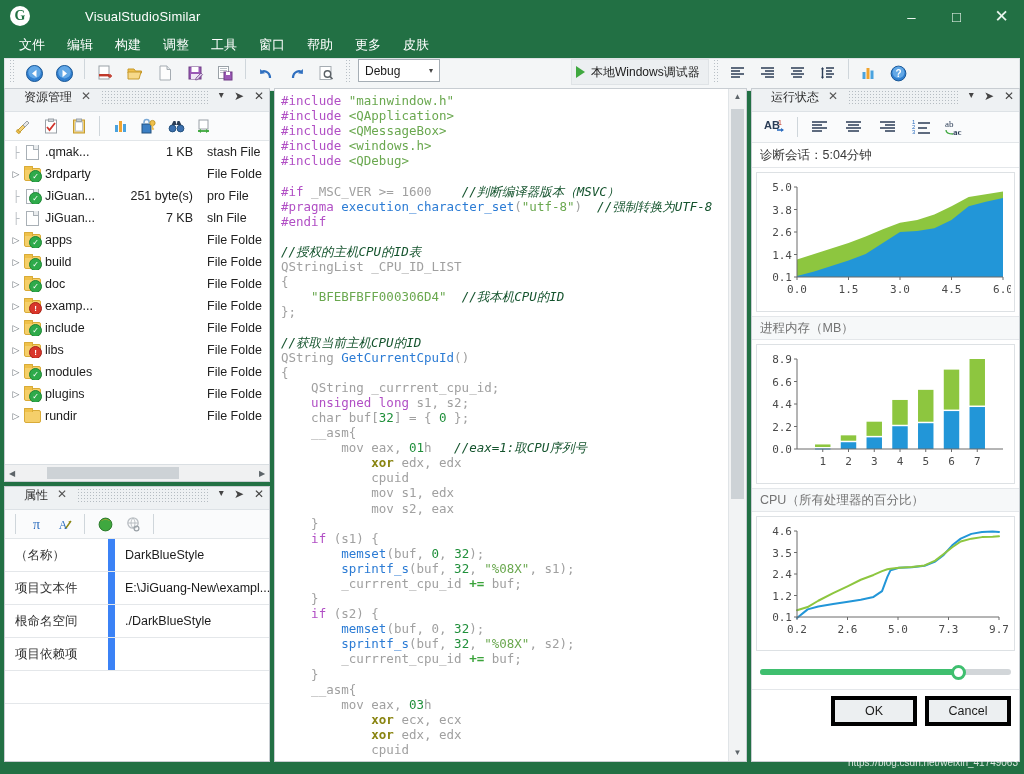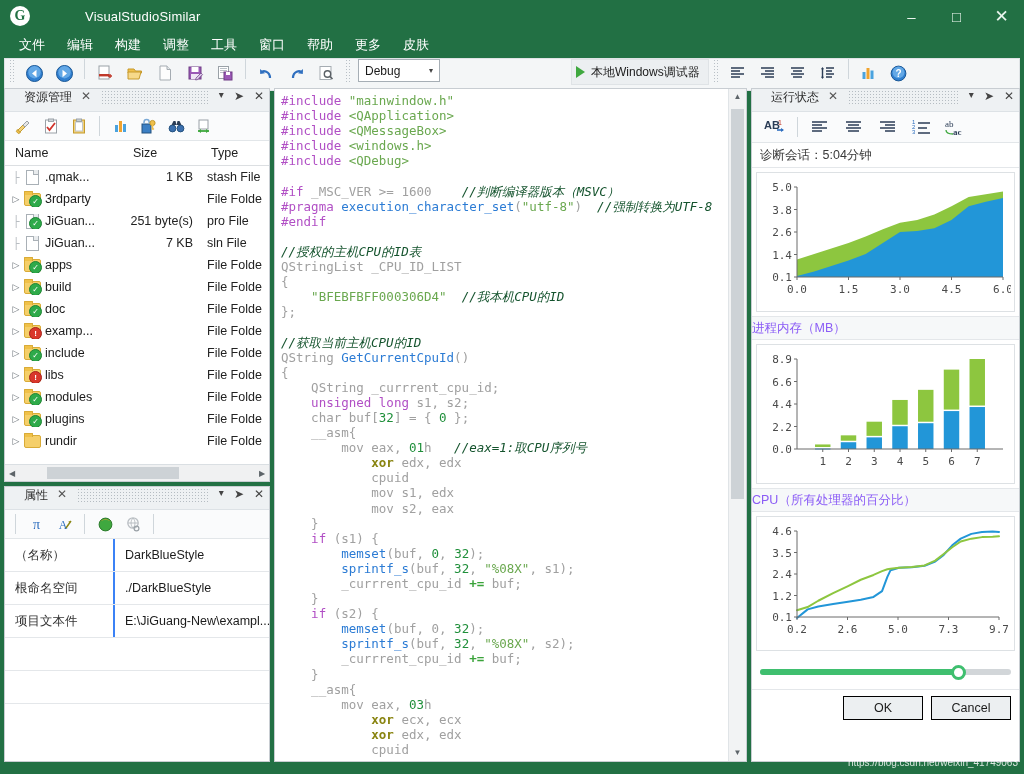--- a/index.html
+++ b/index.html
@@ -97,21 +97,21 @@
   .badge.err{background:#d9362b;border:1px solid #a5231b;}
   .hscroll{height:16px;background:#f0f1f2;border-top:1px solid #dadfe3;display:flex;align-items:center;}
   .hs-arrow{width:14px;text-align:center;color:#5d6469;font-size:8px;}
   .hs-track{flex:1;height:12px;background:#f0f1f2;position:relative;}
   .hs-thumb{position:absolute;left:12%;top:0;width:56%;height:12px;background:#cdd2d6;}
 
   
   .pgrid{flex:1;display:flex;flex-direction:column;background:#fff;}
   .prow{height:32px;display:flex;border-bottom:1px solid #e4e7ea;font-size:12.5px;}
   .pkey{width:110px;display:flex;align-items:center;padding-left:10px;color:#333;
-        border-right:2px solid #3b82f6;box-sizing:border-box;}
+        border-right:7px solid #3b82f6;box-sizing:border-box;}
   .pval{flex:1;display:flex;align-items:center;padding-left:10px;color:#1b1b1b;overflow:hidden;white-space:nowrap;}
   .pfill{flex:1;}
 
   
   .editor-wrap{flex:1;background:#fff;border:1px solid #c8cdd2;display:flex;box-sizing:border-box;}
   .code{flex:1;padding:4px 0 0 6px;overflow:hidden;
         font-family:"DejaVu Sans Mono","Liberation Mono",monospace;font-size:12.5px;line-height:15.1px;
         white-space:pre;color:#9a9a9a;}
   .k-pre{color:#b14fc5;}      
   .k-str{color:#6aa84f;}      
@@ -129,30 +129,30 @@
   .vs-thumb{position:absolute;top:4px;left:2px;width:13px;height:390px;background:#cdd2d6;}
 
   
   .right{width:269px;display:flex;flex-direction:column;}
   .diag-tools{height:30px;display:flex;align-items:center;border-bottom:1px solid #e2e6e9;
               background:#fafbfc;padding-left:6px;}
   .diag-tools .mt{width:30px;height:24px;}
   .diag-session{height:24px;display:flex;align-items:center;padding-left:8px;font-size:12.5px;
                 color:#3a3a3a;border-bottom:1px solid #e4e7ea;background:#fff;}
   .chart-box{margin:4px;border:1px solid #dde1e4;background:#fff;}
-  .chart-label{height:22px;display:flex;align-items:center;padding-left:0;font-size:12.5px;
-               color:#8b5cf6;background:#f6f8f9;border-top:1px solid #e4e7ea;border-bottom:1px solid #e4e7ea;}
+  .chart-label{height:22px;display:flex;align-items:center;padding-left:8px;font-size:12.5px;
+               color:#737373;background:#f6f8f9;border-top:1px solid #e4e7ea;border-bottom:1px solid #e4e7ea;}
   .slider-row{margin:6px 8px 0 8px;height:22px;display:flex;align-items:center;}
   .slider{position:relative;flex:1;height:6px;background:#d2d6d9;border-radius:3px;}
   .slider-fill{position:absolute;left:0;top:0;height:6px;width:79%;background:#3fbf6f;border-radius:3px;}
   .slider-knob{position:absolute;left:79%;top:50%;width:15px;height:15px;margin-left:-7px;margin-top:-7.5px;
                border-radius:50%;background:#fff;border:3px solid #3fbf6f;box-sizing:border-box;}
   .dlg-btns{display:flex;justify-content:flex-end;gap:8px;padding:6px 8px 0 8px;
             border-top:1px solid #e4e7ea;margin-top:6px;}
-  .dlg-btn{width:78px;height:22px;border:1px solid #000000;background:#eceff1;font-size:12.5px;
+  .dlg-btn{width:78px;height:22px;border:4px solid #000000;background:#eceff1;font-size:12.5px;
            display:flex;align-items:center;justify-content:center;color:#1b1b1b;}
 
   .watermark{position:absolute;right:6px;bottom:6px;color:#ffffff;font-size:10px;opacity:.82;}
 </style>
 </head>
 <body>
 
 <div class="app">
 
   <div class="titlebar">
@@ -380,25 +380,20 @@
           <div class="mt">
             <svg width="17" height="17" viewBox="0 0 17 17">
                 <rect x="3" y="2" width="9" height="9" fill="#fff" stroke="#9aa1a7"></rect>
                 <path d="M2 13 h11" stroke="#3fa83f" stroke-width="1.8"></path>
                 <path d="M13 13 l-3 -2 v4z" fill="#3fa83f"></path>
                 <path d="M2 13 l3 -2 v4z" fill="#3fa83f"></path>
               </svg>
           </div>
         </div>
 
-        <div class="col-head">
-          <div class="c-name">Name</div>
-          <div class="c-size">Size</div>
-          <div class="c-type">Type</div>
-        </div>
 
         <div class="tree" id="tree">
             <div class="trow">
               <div class="tw-name">
                 <span class="guide">├</span>
                 <span class="ico file"></span>
                 <span>.qmak...</span>
               </div>
               <div class="tw-size">1 KB</div>
               <div class="tw-type">stash File</div>
@@ -583,28 +578,29 @@
           </div>
           <div class="tb-sep"></div>
         </div>
 
         <div class="pgrid" id="pgrid">
             <div class="prow">
               <div class="pkey">（名称）</div>
               <div class="pval">DarkBlueStyle</div>
             </div>
             <div class="prow">
+              <div class="pkey">项目文本件</div>
+              <div class="pval">E:\JiGuang-New\exampl...</div>
+            </div>
+            <div class="prow">
               <div class="pkey">根命名空间</div>
               <div class="pval">./DarkBlueStyle</div>
             </div>
             <div class="prow">
-              <div class="pkey">项目文本件</div>
-              <div class="pval">E:\JiGuang-New\exampl...</div>
-            </div>
-            <div class="prow">
+              <div class="pkey">项目依赖项</div>
             </div>
             <div class="prow">
               <div class="pval"></div>
             </div>
             <div class="pfill"></div>
           </div>
       </div>
     </div>
 
     <div class="editor-wrap">

